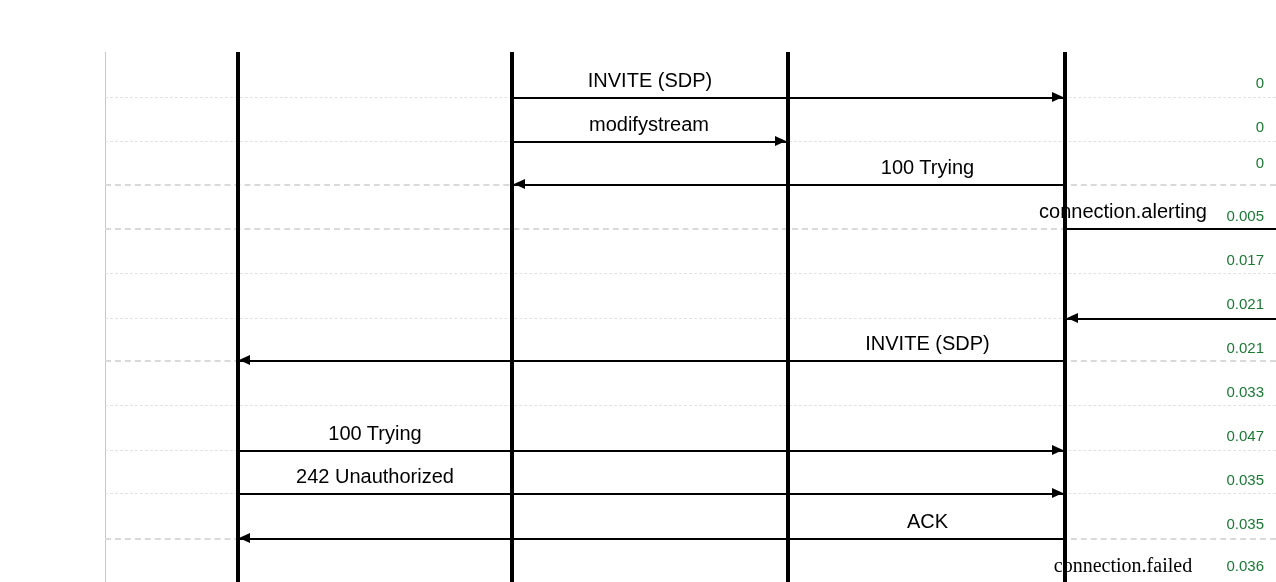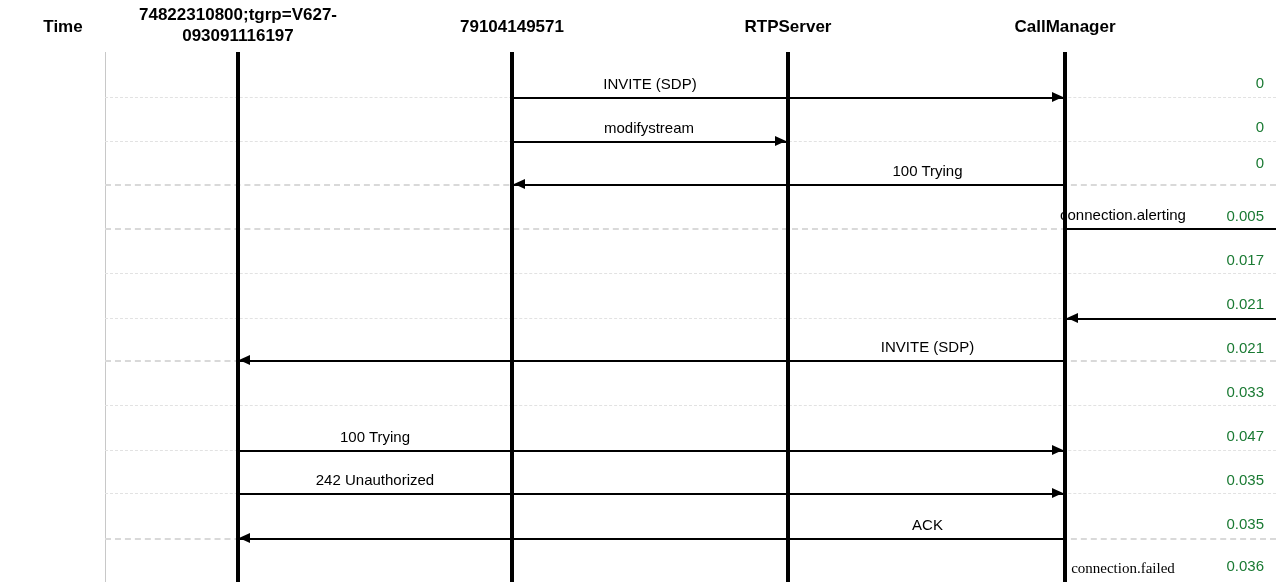--- a/index.html
+++ b/index.html
@@ -121,47 +121,36 @@
     border-top: 5px solid transparent;
     border-bottom: 5px solid transparent;
     border-right: 11px solid #000000;
   }
   .msg .label {
     position: absolute;
     left: 0;
     width: 100%;
     text-align: center;
     bottom: 5px;
-    font-size: 15px;
+    font-size: 20px;
     color: #000000;
     white-space: nowrap;
     font-family: "Liberation Sans", sans-serif;
   }
   .msg .label.align-right {
     text-align: center;
     padding-right: 4px;
     box-sizing: border-box;
   }
 </style>
 </head>
 <body>
 
 <div id="flow-root">
 
-  <div class="header-band">
-    <div class="col-title time-title">Time</div>
-
-    <div class="col-title" style="left:118px; top:4px; width:240px;">74822310800;tgrp=V627-093091116197</div>
-
-    <div class="col-title" style="left:412px; top:16px; width:200px;">79104149571</div>
-
-    <div class="col-title" style="left:688px; top:16px; width:200px;">RTPServer</div>
-
-    <div class="col-title" style="left:965px; top:16px; width:200px;">CallManager</div>
-  </div>
 
   <div class="time-gutter-rule"></div>
 
   <div class="gridline thin" style="top:97px;"></div>
   <div class="gridline thin" style="top:141px;"></div>
   <div class="gridline" style="top:184px;"></div>
   <div class="gridline" style="top:228px;"></div>
   <div class="gridline thin" style="top:273px;"></div>
   <div class="gridline thin" style="top:318px;"></div>
   <div class="gridline" style="top:360px;"></div>

